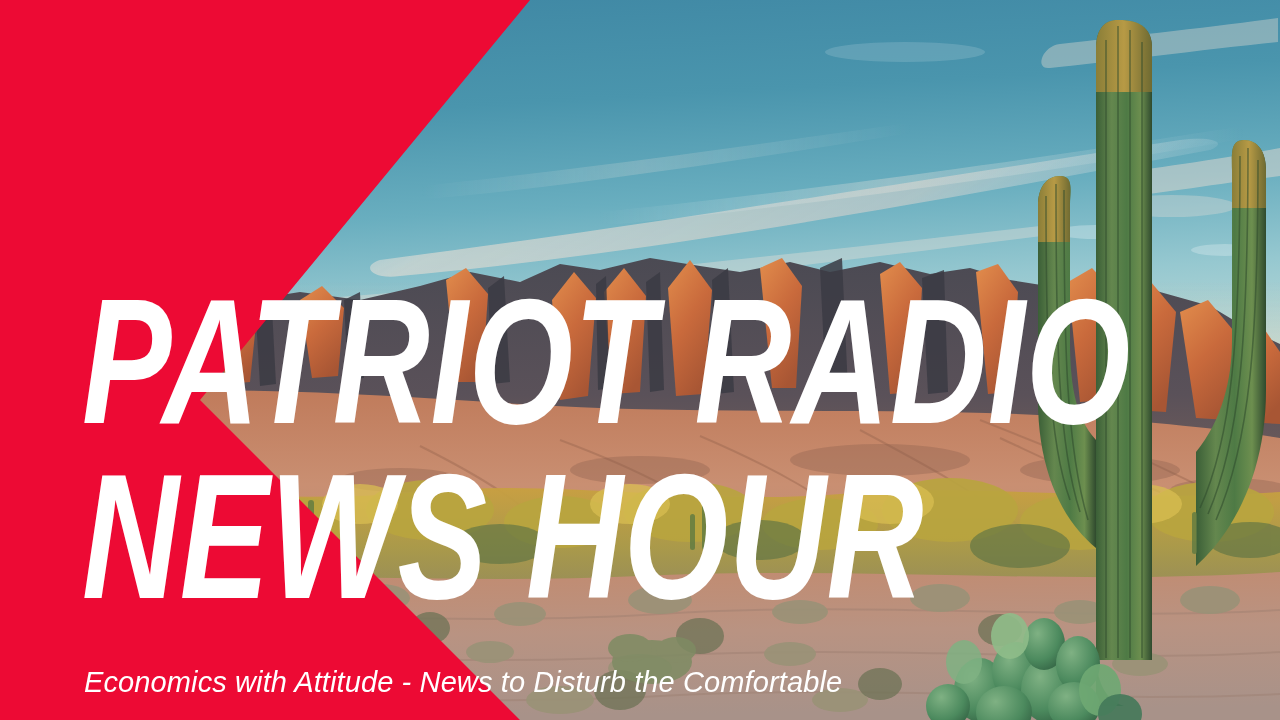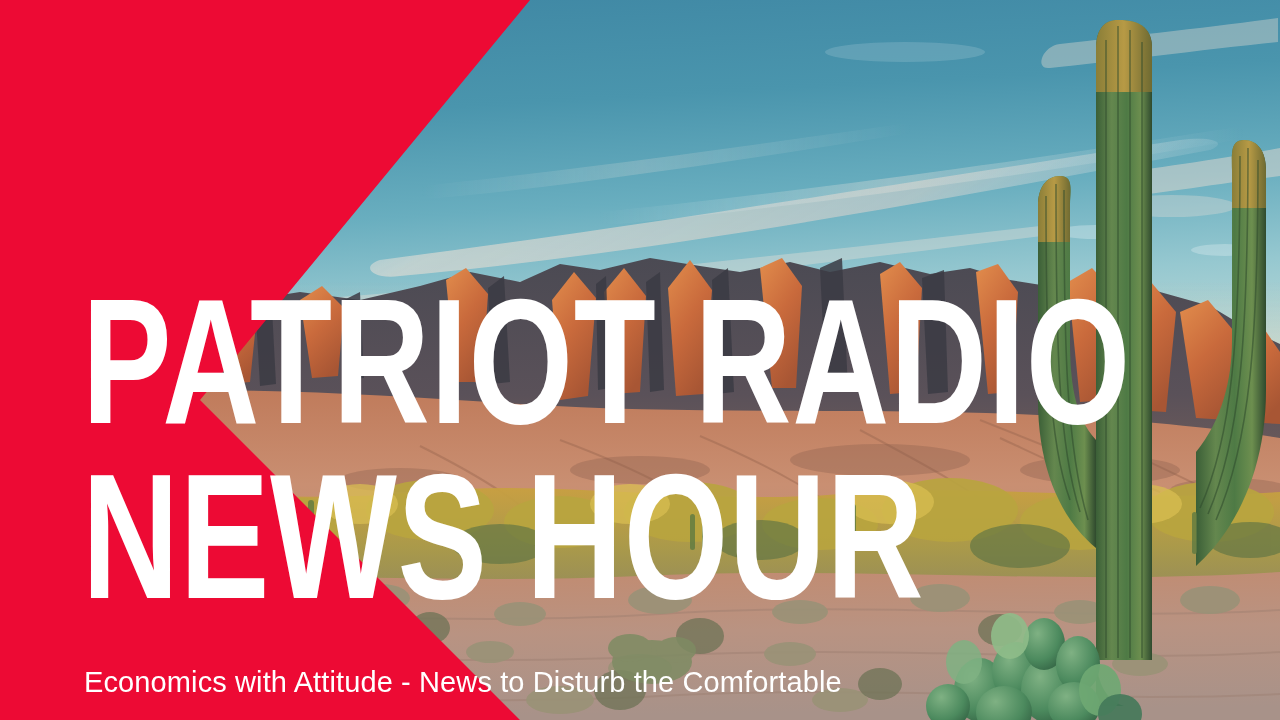--- a/index.html
+++ b/index.html
@@ -1,18 +1,18 @@
 <!DOCTYPE html>
 <html><head>
 <meta charset="utf-8">
 <style>
   html,body{margin:0;padding:0;background:#000;}
   #stage{
     position:relative;width:1280px;height:720px;overflow:hidden;
-    font-family:"Liberation Sans",sans-serif;background:#3a8ca8;
+    font-family:"Liberation Sans",sans-serif;background:#3a8ca8;font-style:italic;
   }
   #photo{position:absolute;inset:0;width:1280px;height:720px;}
   #redwrap{position:absolute;inset:0;width:1280px;height:720px;}
   #textlayer{position:absolute;inset:0;width:1280px;height:720px;}
 
   .title-line{
     position:absolute;color:#ffffff;
     font-family:"Liberation Sans Narrow","Liberation Sans",sans-serif;
     font-weight:700;white-space:nowrap;line-height:1;
     letter-spacing:0.005em;

